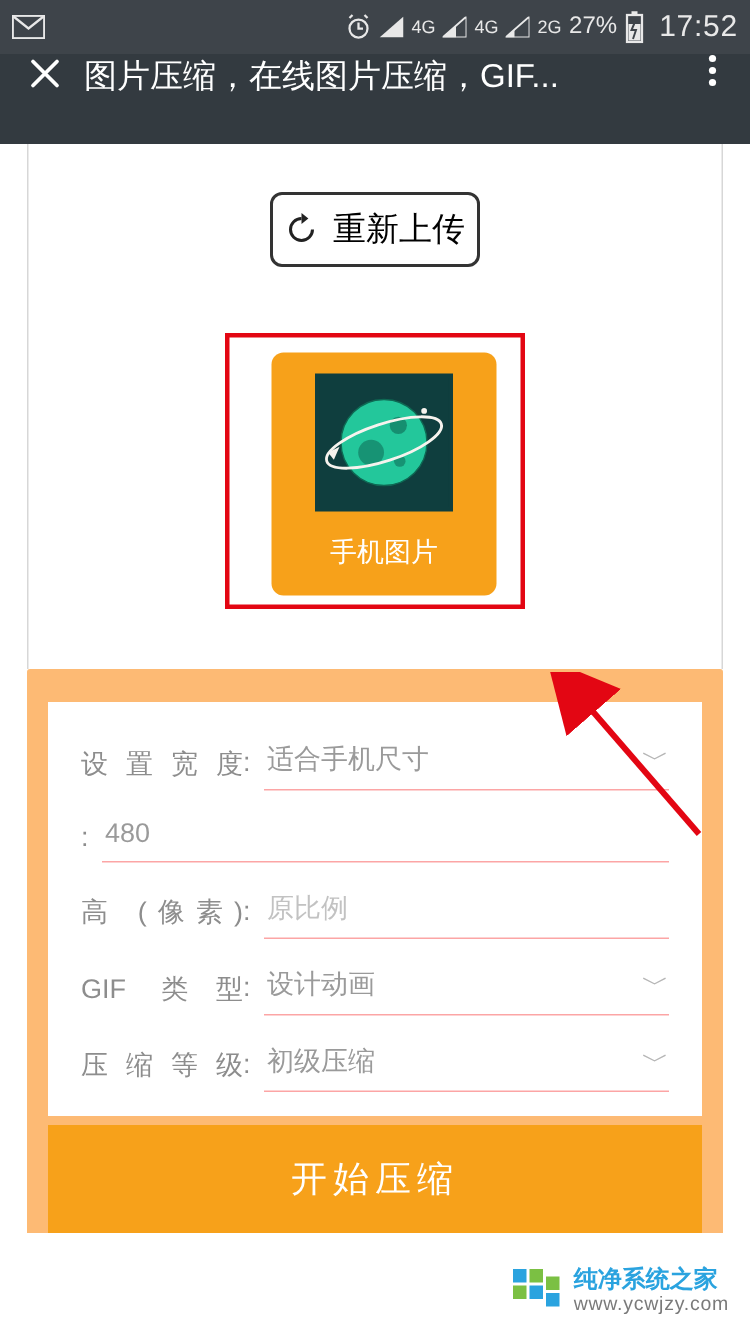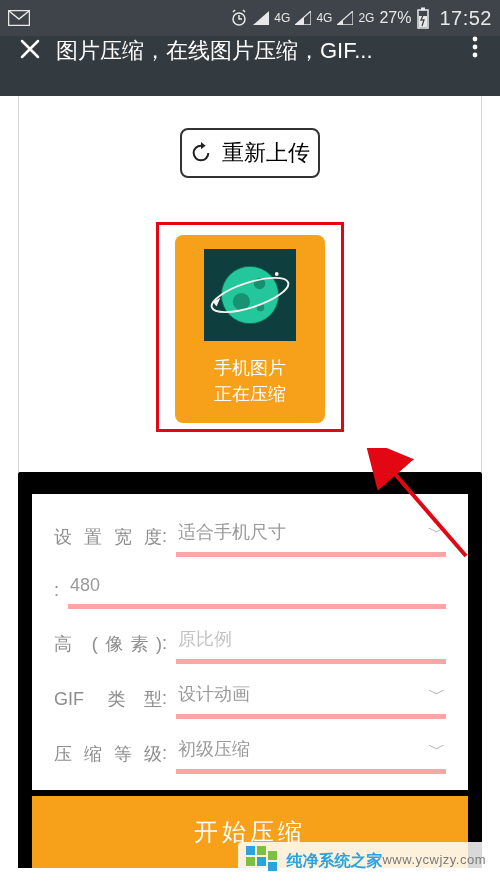--- a/index.html
+++ b/index.html
@@ -66,21 +66,21 @@
     align-items: center;
     gap: 10px;
     background: #fff;
     cursor: pointer;
   }
   .reupload svg { width: 22px; height: 22px; }
 
   .red-box {
     margin-top: 44px;
     border: 3px solid #e30613;
-    padding: 10px 16px 6px 16px;
+    padding: 10px 16px 6px 28px;
     display: flex;
     justify-content: center;
   }
 
   .card {
     background: #f7a11a;
     border-radius: 8px;
     width: 150px;
     padding: 14px 10px 16px 10px;
     display: flex;
@@ -100,41 +100,41 @@
   
   .arrow {
     position: absolute;
     right: 24px;
     top: 352px;
     pointer-events: none;
   }
 
   
   .panel-outer {
-    background: #000000;
+    background: #fdba74;
     margin: 0 18px;
     padding: 22px 14px 0 14px;
     border-radius: 2px 2px 0 0;
   }
   .panel-inner {
     background: #fff;
     padding: 22px 22px 10px 22px;
   }
   .row {
     display: flex;
     align-items: center;
     margin-bottom: 14px;
     font-size: 18px;
     color: #8d8d8d;
   }
   .row-label { width: 108px; text-align: justify; text-align-last: justify; color:#8d8d8d; }
   .row-colon { width: 14px; color:#8d8d8d; }
   .row-field {
     flex: 1;
-    border-bottom: 5px solid #fca5a5;
+    border-bottom: 1px solid #fca5a5;
     padding: 4px 0 8px 2px;
     display: flex;
     align-items: flex-end;
     justify-content: space-between;
     color: #9a9a9a;
   }
   .row-field.readonly { color: #c2c2c2; }
   .chev { color: #b6b6b6; font-size: 18px; }
 
   .start-btn {
@@ -157,21 +157,21 @@
     display: flex;
     align-items: center;
     gap: 6px;
     color: #2aa3df;
     font-size: 16px;
     background: rgba(255,255,255,0.85);
     padding: 4px 8px;
     border-radius: 4px;
   }
   .wm-logo { width: 34px; height: 30px; }
-  .wm-text { display:flex; flex-direction:row; line-height:1.05; }
+  .wm-text { display:flex; flex-direction:column; line-height:1.05; }
   .wm-cn { color:#2aa3df; font-weight:600; }
   .wm-url { color:#7a7a7a; font-size:13px; letter-spacing:0.5px;text-align:center; }
 </style>
 </head>
 <body>
 
 <div class="status-bar">
   <div class="status-left">
     <span class="ic">
       <svg width="22" height="16" viewBox="0 0 22 16">
@@ -266,21 +266,20 @@
             <circle cx="55" cy="33" r="6" fill="#0e6853" opacity="0.6"></circle>
             <circle cx="36" cy="52" r="9" fill="#0e6853" opacity="0.55"></circle>
             <circle cx="56" cy="58" r="4" fill="#0e6853" opacity="0.55"></circle>
             <ellipse cx="45" cy="45" rx="42" ry="13" fill="none" stroke="#f6f3ee" stroke-width="2" transform="rotate(-18 45 45)"></ellipse>
             <path d="M6 52 L14 48 L10 57 Z" fill="#f6f3ee"></path>
             <circle cx="73" cy="23" r="2" fill="#f6f3ee"></circle>
           </svg>
         </div>
         <div class="card-text">
           <div>手机图片</div>
-          <div>正在压缩</div>
         </div>
       </div>
     </div>
   </div>
 
   <svg class="arrow" width="110" height="120" viewBox="0 0 110 120">
     <defs>
       <marker id="ah" markerWidth="12" markerHeight="12" refX="3" refY="6" orient="auto">
         <path d="M0 0 L12 6 L0 12 Z" fill="#e30613"></path>
       </marker>

